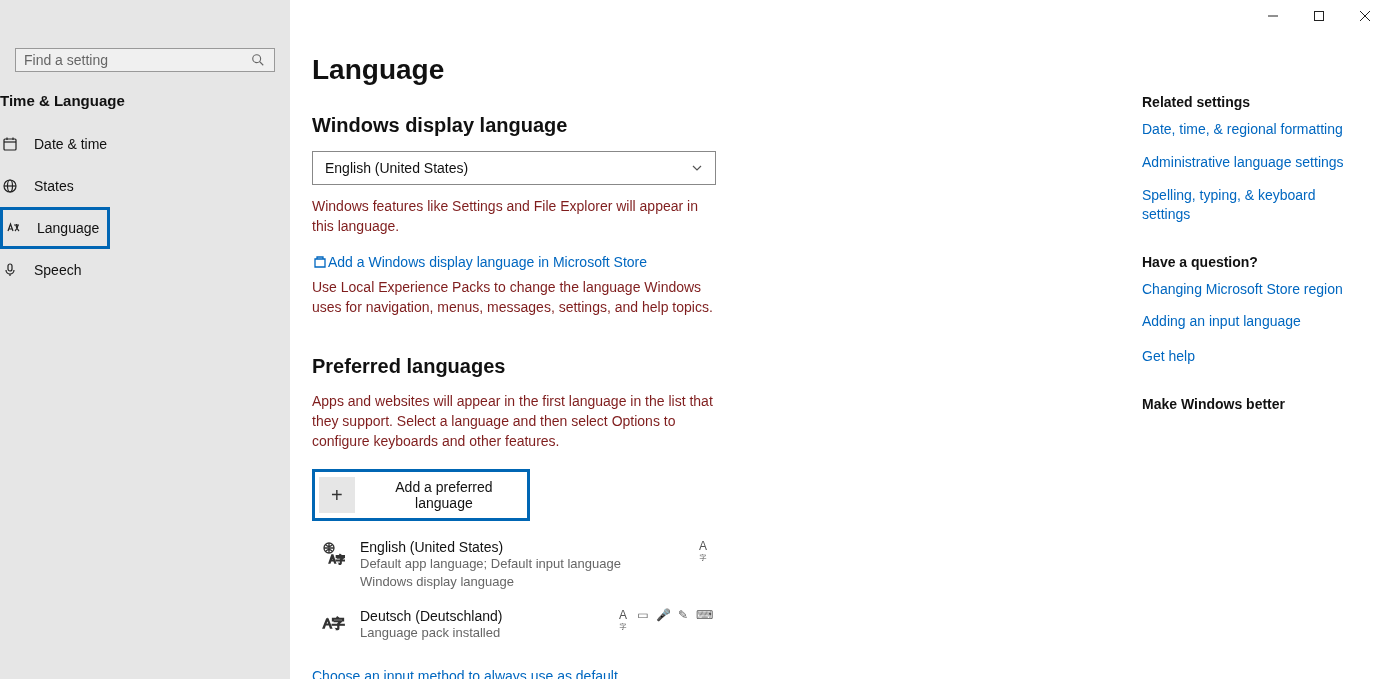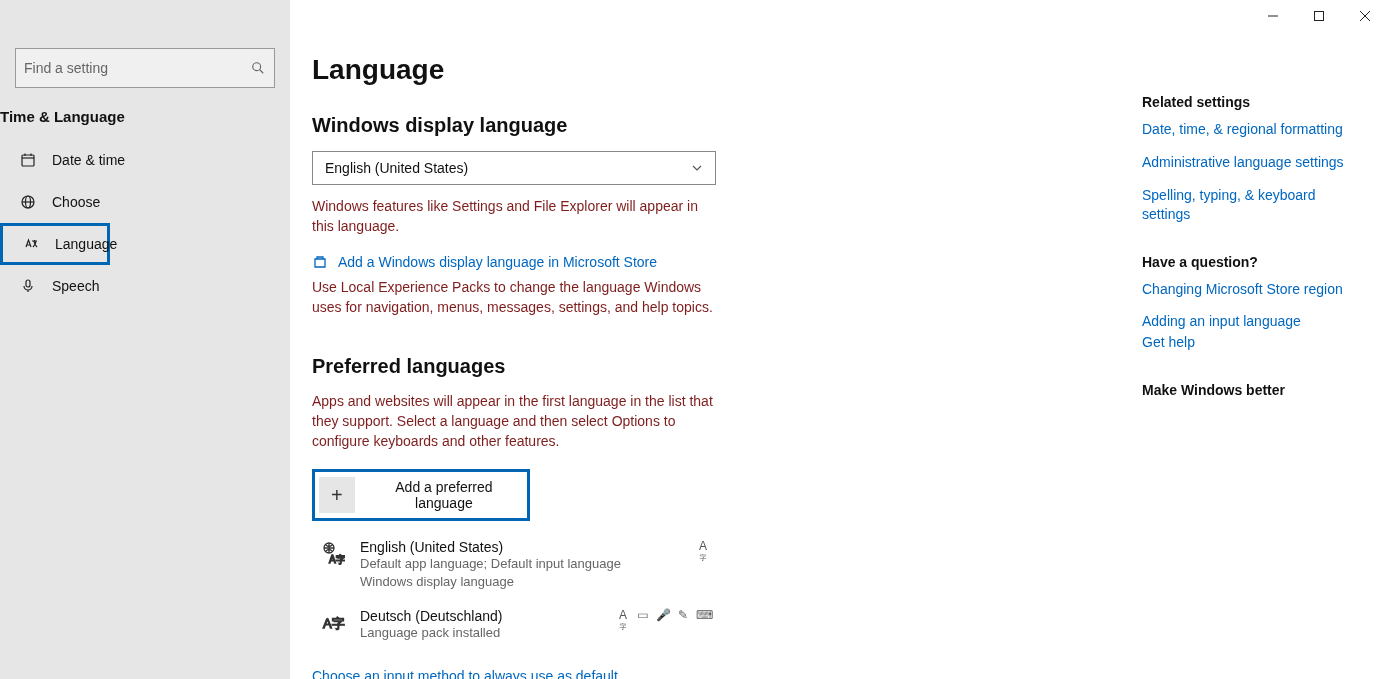--- a/index.html
+++ b/index.html
@@ -8,36 +8,36 @@
 .titlebar { position: absolute; top: 0; left: 0; right: 0; height: 32px; display: flex; align-items: center; }
 .titlebar-back { width: 46px; height: 32px; display:flex; align-items:center; justify-content:center; }
 .titlebar-title { font-size: 12px; color: #111; margin-left: 12px; }
 .window-controls { position: absolute; top: 0; right: 0; display: flex; }
 .wc { width: 46px; height: 32px; display:flex; align-items:center; justify-content:center; color:#222; }
 
 .sidebar { position:absolute; top:0; left:0; width:290px; height:100%; background:#e6e6e6; padding-top:48px; }
 .nav-home { height:40px; display:flex; align-items:center; padding-left:20px; gap:16px; font-size:14px; color:#111; margin-bottom:10px; }
 .icon { width:16px; height:16px; display:inline-flex; align-items:center; justify-content:center; }
 
-.search { margin:0 15px 14px 15px; height:40px; border:1px solid #999; background:#f0f0f0; display:flex; align-items:center; padding:0 8px; }
+.search { margin:0 15px 14px 15px; height:24px; border:1px solid #999; background:#f0f0f0; display:flex; align-items:center; padding:0 8px; }
 .search input { flex:1; border:none; background:transparent; font-size:14px; color:#666; outline:none; }
 .search input::placeholder { color:#666; }
 
 .section { font-size:15px; font-weight:600; color:#111; padding:6px 15px 14px 0; }
 
-.nav-item { height:42px; display:flex; align-items:center; padding-left:20px; gap:16px; font-size:14px; color:#111;text-align:right; }
+.nav-item { height:42px; display:flex; align-items:center; padding-left:2px; gap:16px; font-size:14px; color:#111;text-align:right; }
 .nav-item.selected { border:3px solid #0066b4; background:#e6e6e6; margin-right:180px; }
 
 .main { position:absolute; top:0; left:290px; right:0; bottom:0; padding:54px 0 0 22px; }
 h1 { font-size:28px; font-weight:600; color:#111; margin-bottom:28px; }
 h2 { font-size:20px; font-weight:600; color:#111; margin-bottom:14px; }
 
 .dropdown { width:404px; height:34px; border:1px solid #888; display:flex; align-items:center; padding:0 12px; font-size:14px; color:#111; justify-content:space-between; margin-bottom:12px; }
 .desc { font-size:14px; color:#7f1d1d; width:404px; line-height:1.4; margin-bottom:18px; }
-.linkrow { display:flex; align-items:center; gap:10px; margin-bottom:8px; }
+.linkrow { display:flex; align-items:center; margin-bottom:8px; }
 .link { color:#0067c0; font-size:14px; }
 .sublink { color:#0067c0; font-size:14px; margin-top:6px; display:block; }
 
 .addbtn { width:218px; height:52px; border:3px solid #0066b4; display:flex; align-items:center; gap:10px; padding:4px; margin-bottom:10px; }
 .plusbox { width:36px; height:36px; background:#e6e6e6; display:flex; align-items:center; justify-content:center; font-size:20px; color:#333; }
 .addbtn span.lbl { font-size:14px; color:#111;text-align:center; }
 
 .langrow { width:404px; display:flex; padding:8px 4px 8px 6px; position:relative; }
 .langicon { width:30px; display:flex; align-items:flex-start; justify-content:center; padding-top:2px; }
 .langinfo { flex:1; padding-left:12px; }
@@ -109,21 +109,21 @@
     <span>Date &amp; time</span>
   </div>
   <div class="nav-item">
     <span class="icon">
         <svg width="16" height="16" viewBox="0 0 16 16" fill="none" stroke="#222" stroke-width="1.2">
           <circle cx="8" cy="8" r="6"></circle>
           <ellipse cx="8" cy="8" rx="2.5" ry="6"></ellipse>
           <line x1="2" y1="8" x2="14" y2="8"></line>
         </svg>
       </span>
-    <span>Choose</span>
+    <span>States</span>
   </div>
   <div class="nav-item selected">
     <span class="icon">
         <svg width="16" height="16" viewBox="0 0 16 16" fill="none" stroke="#222" stroke-width="1.2">
           <path d="M3 11 L5.5 4 L8 11 M3.8 9 H7.2 M9 5 H14 M11.5 5 V4 M10 11 C12 9 13 7 13 5 M14 11 C12 9 11 7 11 5"></path>
         </svg>
       </span>
     <span>Language</span>
   </div>
   <div class="nav-item">
@@ -212,19 +212,19 @@
 <div class="rightcol">
   <div class="rgroup">
     <div class="rh">Related settings</div>
     <a class="rlink">Date, time, &amp; regional formatting</a>
     <a class="rlink">Administrative language settings</a>
     <a class="rlink">Spelling, typing, &amp; keyboard settings</a>
   </div>
   <div class="rgroup">
     <div class="rh">Have a question?</div>
     <a class="rlink" style="">Changing Microsoft Store region</a>
-    <a class="rlink" style="margin-bottom:2px">Adding an input language</a>
+    <a class="rlink" style="margin-bottom:16px">Adding an input language</a>
     <a class="rlink">Get help</a>
   </div>
   <div class="rgroup">
     <div class="rh">Make Windows better</div>
   </div>
 </div>
 
 </body></html>

